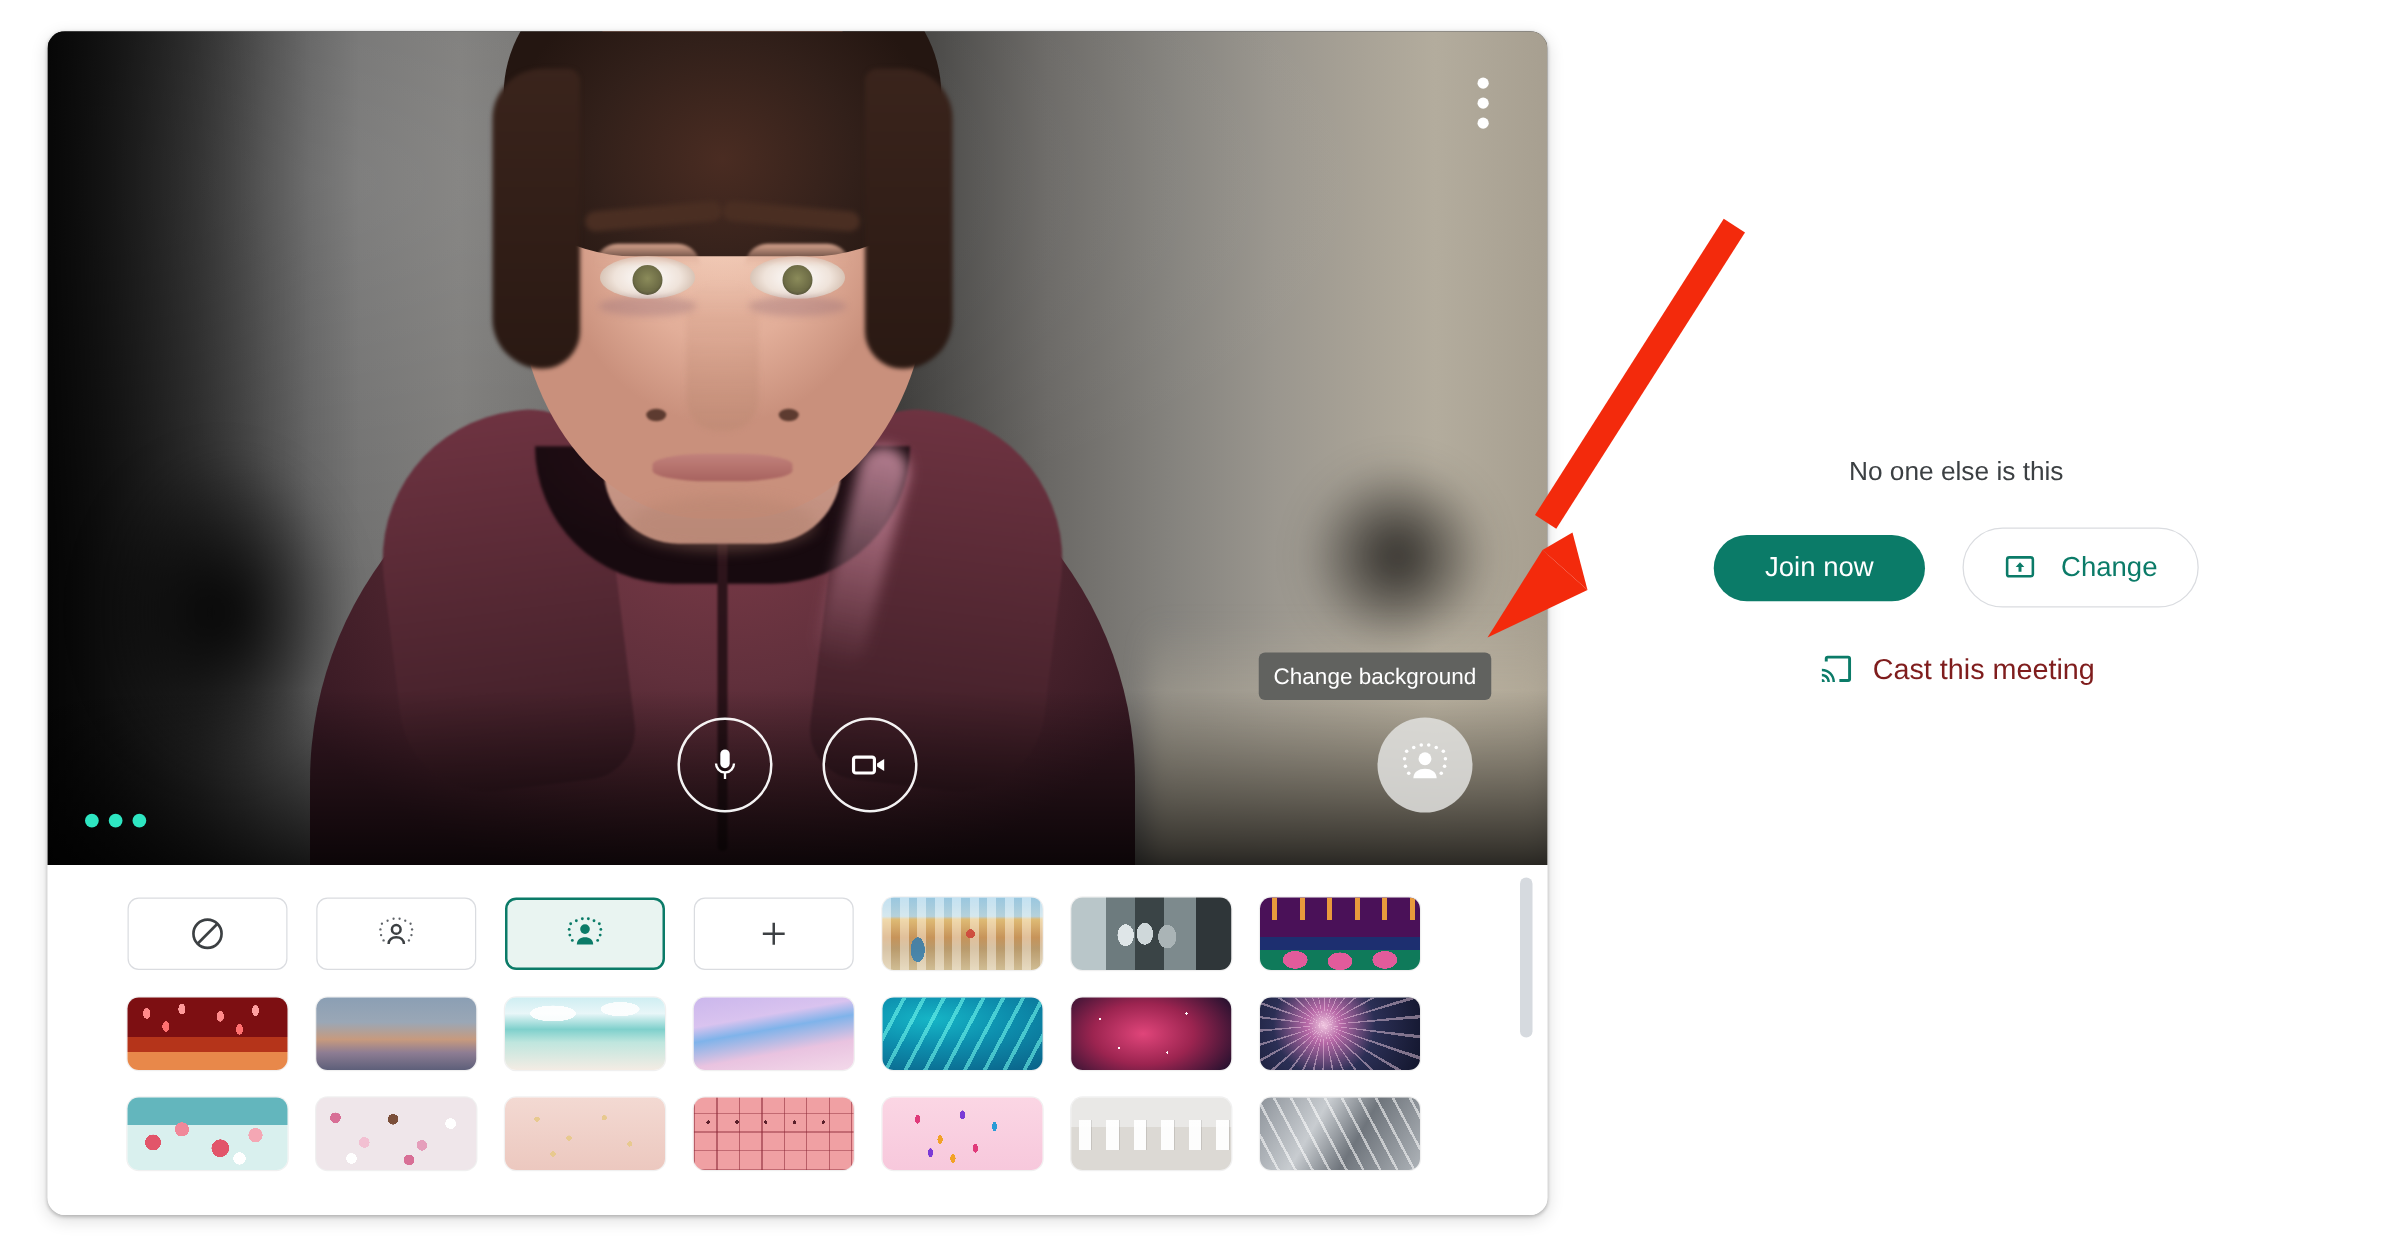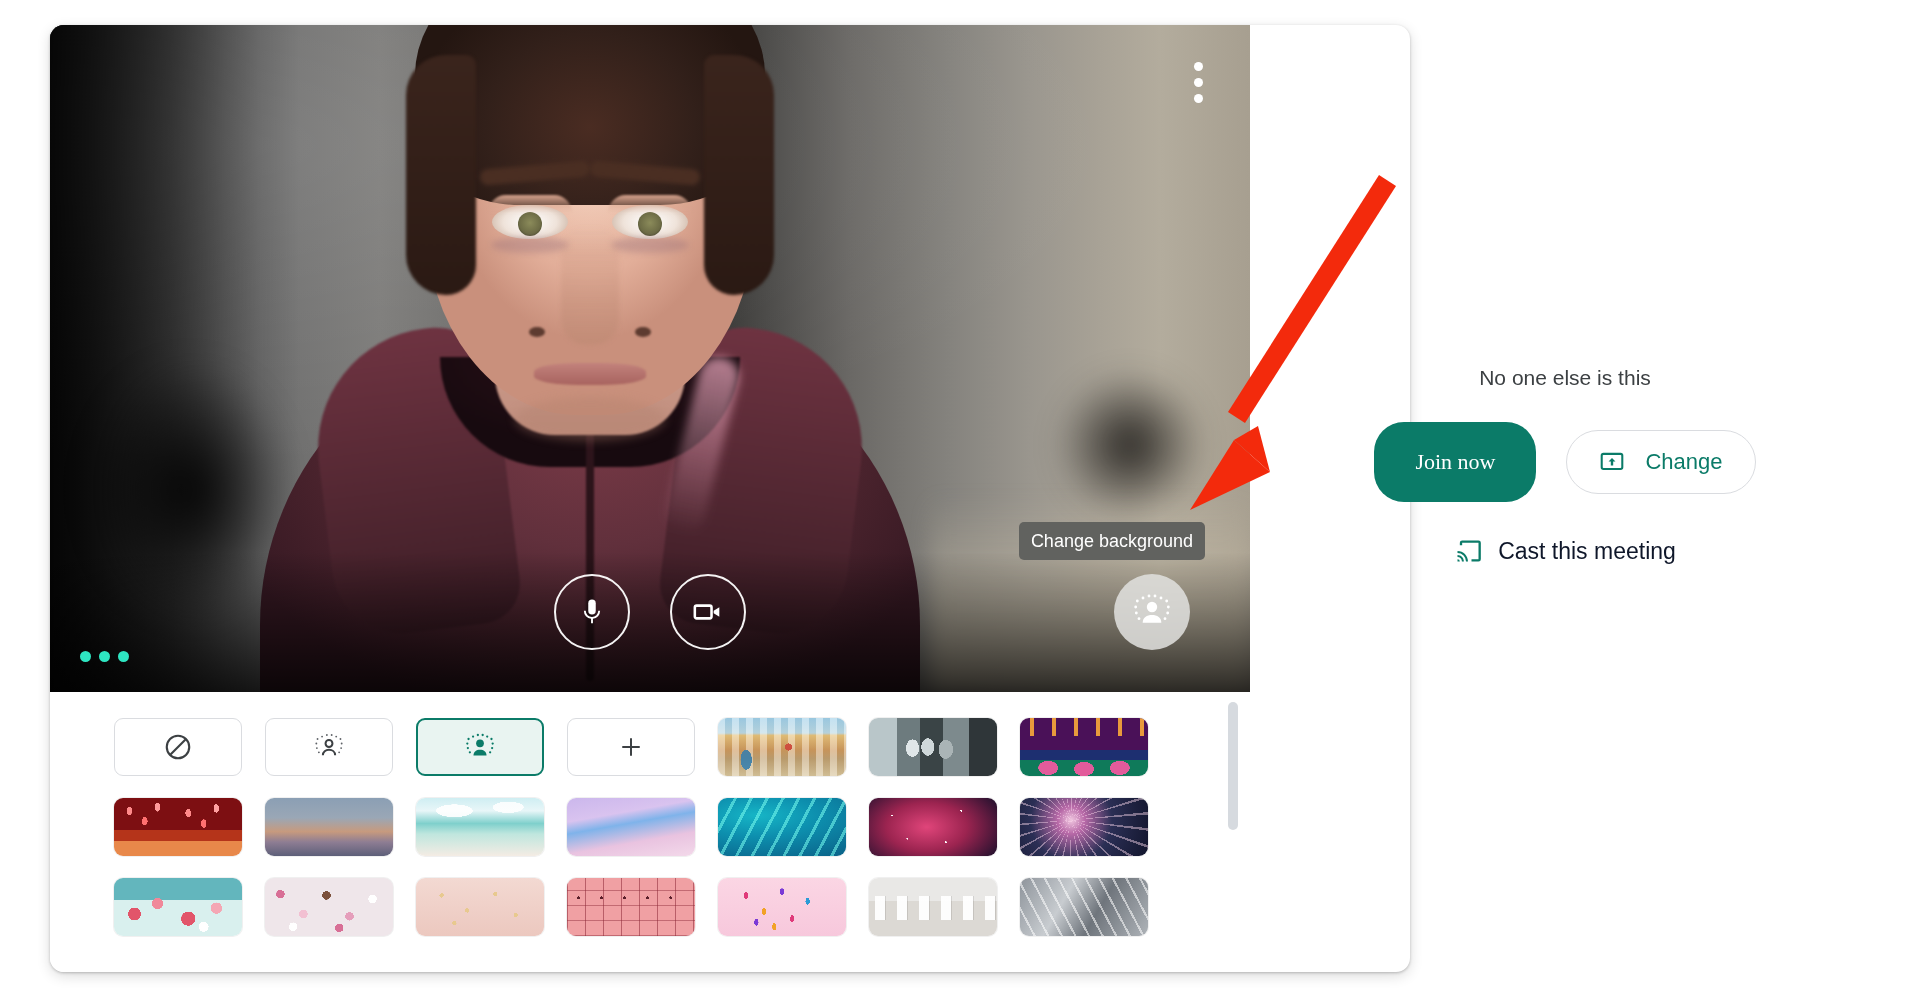--- a/index.html
+++ b/index.html
@@ -7,26 +7,25 @@
     width: 1920px; height: 992px;
     background: #ffffff;
     font-family: "Liberation Sans", sans-serif;
     overflow: hidden;
   }
   #root { position: relative; width: 1920px; height: 992px; background:#fff; }
 
   
   .preview-card {
     position: absolute; left: 38px; top: 25px;
-    width: 1360px; height: 947px;
+    width: 1200px; height: 947px;
     border-radius: 14px;
     background: #fff;
     box-shadow: 0 1px 3px rgba(0,0,0,.22), 0 4px 14px rgba(0,0,0,.14);
     overflow: hidden;
-    margin-left: 12px;
   }
 
   
   .video-area {
     position: absolute; left: 0; top: 0; width: 1200px; height: 667px;
     overflow: hidden; background: #111;
   }
   .bg-room {
     position: absolute; inset: 0;
     background:
@@ -304,31 +303,31 @@
   .scroll-thumb { position:absolute; top:0; left:0; width:10px; height:128px;
     border-radius:6px; background:#d6dadf; cursor:pointer; }
 
   
   .join-col { position:absolute; left:1255px; top:320px; width:620px; text-align:center; }
   .join-title { font-size:47px; color:#202124; font-weight:400; letter-spacing:-.3px; }
   .join-sub { margin-top:46px; font-size:21px; color:#3c4043; }
   .join-actions { margin-top:32px; display:flex; justify-content:center; align-items:center; gap:30px; }
   .btn-join {
     background:#0b7b68; color:#fff; border:none; border-radius:30px;
-    height:80px; padding:0 41px; font-size:22px; cursor:pointer;
-    font-family:Liberation Serif, serif;
+    height:53px; padding:0 41px; font-size:22px; cursor:pointer;
+    font-family:Liberation Sans, sans-serif;
   }
   .btn-present {
     background:#fff; color:#0b7b68; border:1px solid #dadce0; border-radius:32px;
     height:64px; padding:0 32px; font-size:22px; cursor:pointer;
     display:flex; align-items:center; gap:20px;
     font-family:"Liberation Sans", sans-serif;
   }
   .cast-row { margin-top:35px; display:flex; justify-content:center; align-items:center; gap:16px; cursor:pointer; }
-  .cast-label { color:#0f172a; font-size:23px; }
+  .cast-label { color:#7f1d1d; font-size:23px; }
 
   
   .arrow-svg { position:absolute; left:1150px; top:150px; width:300px; height:400px; pointer-events:none; }
 </style>
 </head>
 <body>
 
 <div id="root">
 
   <div class="preview-card">

